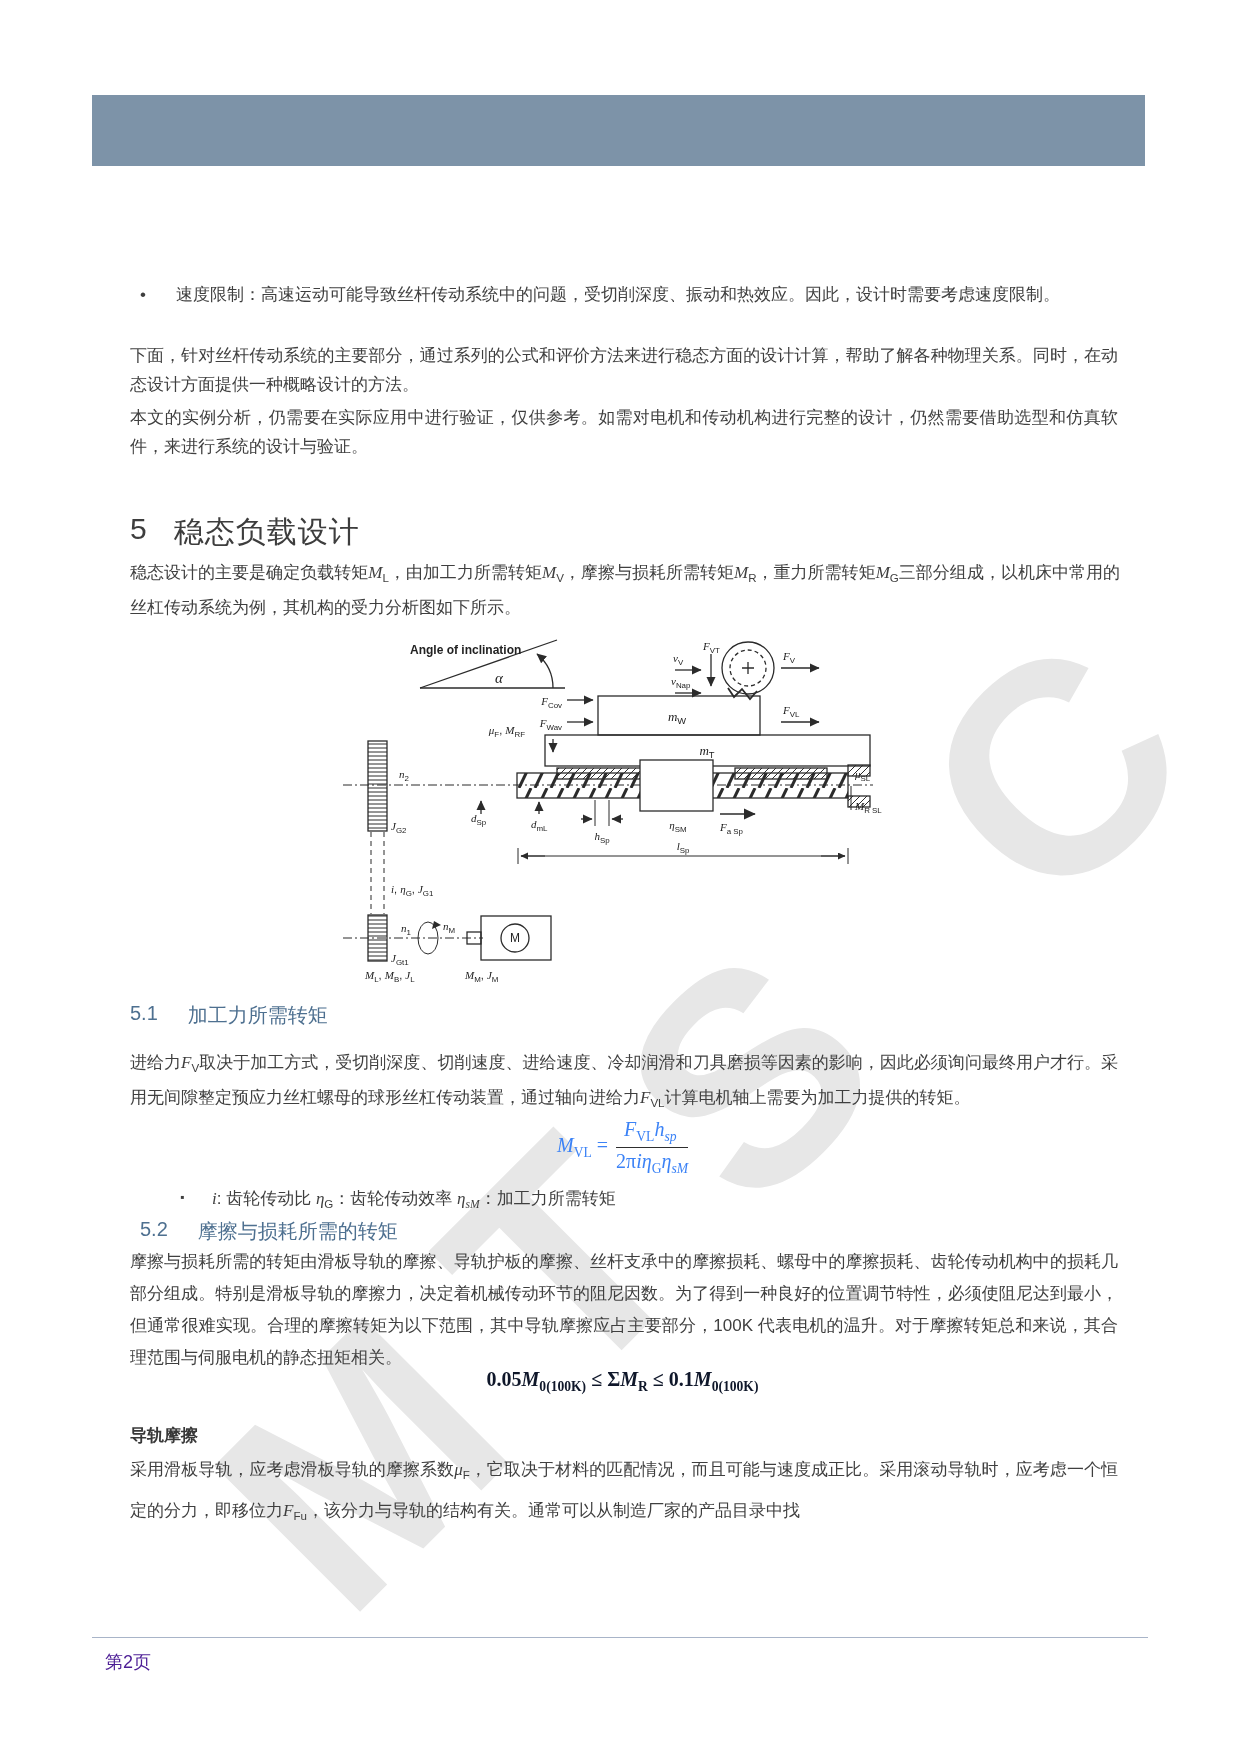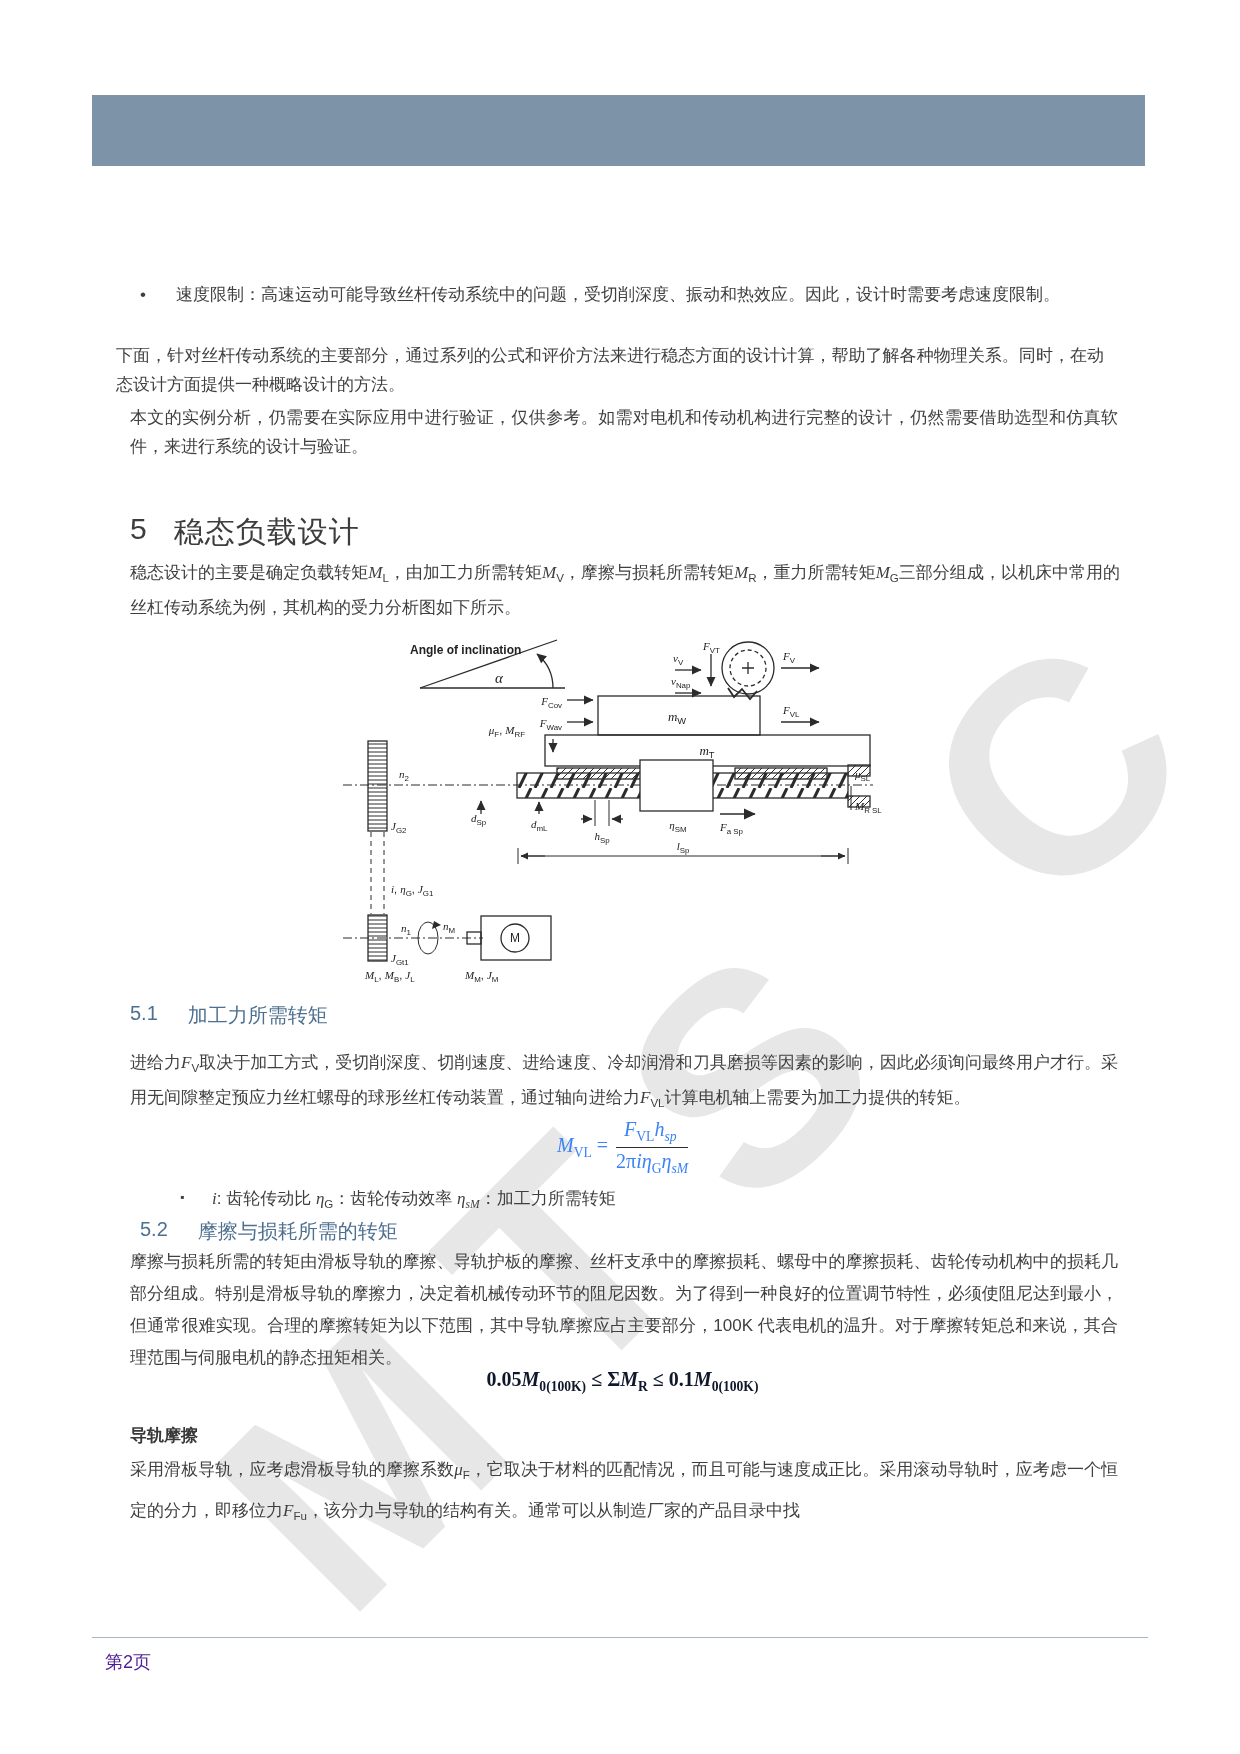--- a/index.html
+++ b/index.html
@@ -39,21 +39,21 @@
 
   <div class="watermark">MTS C</div>
 
   <div class="abs z header-bar"></div>
 
   <div class="abs z bullet" style="top:280px;left:140px;width:975px;">
     <span class="marker">•</span>
     <span class="body-text">速度限制：高速运动可能导致丝杆传动系统中的问题，受切削深度、振动和热效应。因此，设计时需要考虑速度限制。</span>
   </div>
 
-  <div class="abs z body-text" style="top:341px;left:116px;width:988px;">下面，针对丝杆传动系统的主要部分，通过系列的公式和评价方法来进行稳态方面的设计计算，帮助了解各种物理关系。同时，在动态设计方面提供一种概略设计的方法。</div>
+  <div class="abs z body-text" style="top:341px;left:130px;width:988px;">下面，针对丝杆传动系统的主要部分，通过系列的公式和评价方法来进行稳态方面的设计计算，帮助了解各种物理关系。同时，在动态设计方面提供一种概略设计的方法。</div>
 
   <div class="abs z body-text" style="top:403px;left:130px;width:988px;">本文的实例分析，仍需要在实际应用中进行验证，仅供参考。如需对电机和传动机构进行完整的设计，仍然需要借助选型和仿真软件，来进行系统的设计与验证。</div>
 
   <div class="abs z h1" style="top:512px;left:130px;">
     <span>5</span>
     <span>稳态负载设计</span>
   </div>
 
   <div class="abs z body-text" style="top:558px;left:130px;width:990px;"><span>稳态设计的主要是确定负载转矩</span><span class="mi">M</span><sub>L</sub><span>，由加工力所需转矩</span><span class="mi">M</span><sub>V</sub><span>，摩擦与损耗所需转矩</span><span class="mi">M</span><sub>R</sub><span>，重力所需转矩</span><span class="mi">M</span><sub>G</sub><span>三部分组成，以机床中常用的丝杠传动系统为例，其机构的受力分析图如下所示。</span></div>
 

